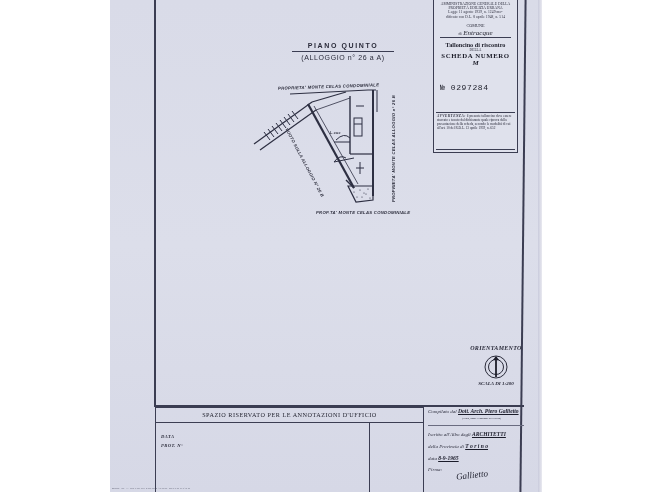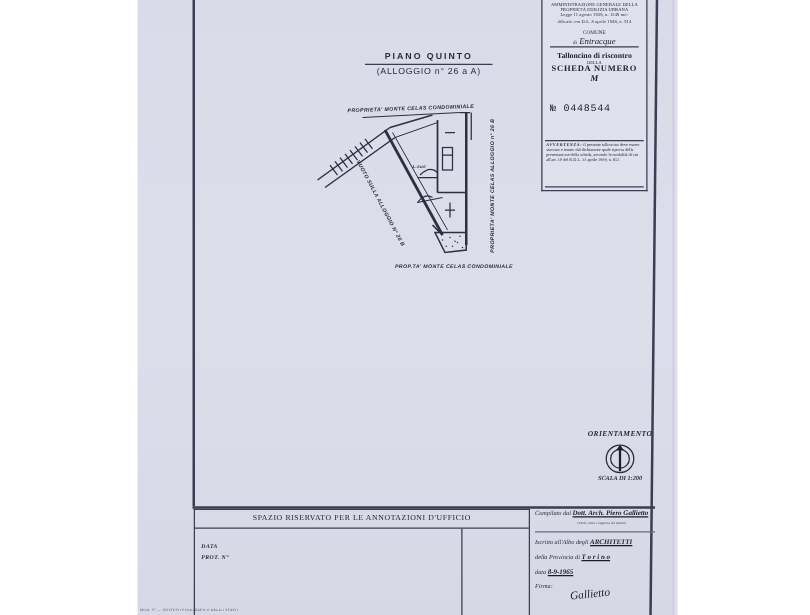--- a/index.html
+++ b/index.html
@@ -64,21 +64,21 @@
   </div>
   <div class="stamp-comune">COMUNE</div>
   <div class="stamp-comune-val">
     <span style="font-size:4px;font-style:normal;">di</span>
     <span>Entracque</span>
   </div>
   <div class="stamp-office">Talloncino di riscontro</div>
   <div class="stamp-della">DELLA</div>
   <div class="stamp-scheda">SCHEDA NUMERO</div>
   <div class="stamp-m">M</div>
-  <div class="stamp-num">№ 0448544</div>
+  <div class="stamp-num">№ 0297284</div>
   <div class="stamp-warning">
     <b>AVVERTENZA:</b>
     <span>il presente talloncino deve essere staccato e tenuto dal dichiarante quale riprova della presentazione della scheda, secondo le modalità di cui all'art. 10 del R.D.L. 13 aprile 1939, n. 652</span>
   </div>
 </div>
 
 <div class="title-block">
   <div class="title-main">PIANO QUINTO</div>
   <div class="title-rule"></div>
   <div class="title-sub">(ALLOGGIO n° 26 a A)</div>

